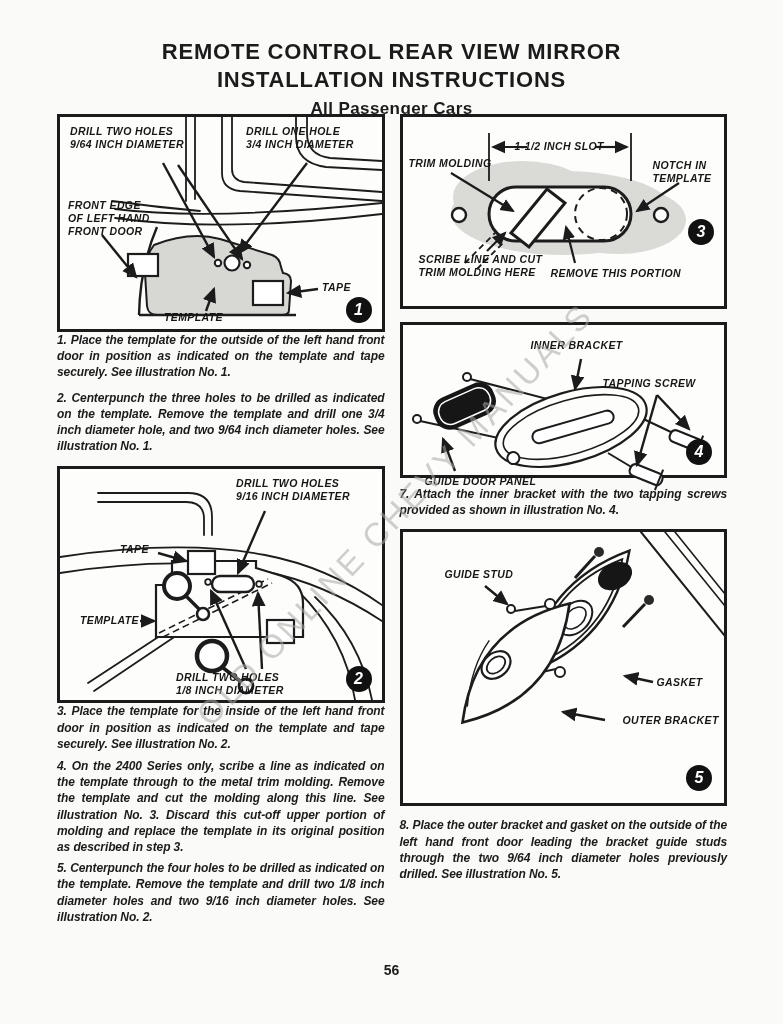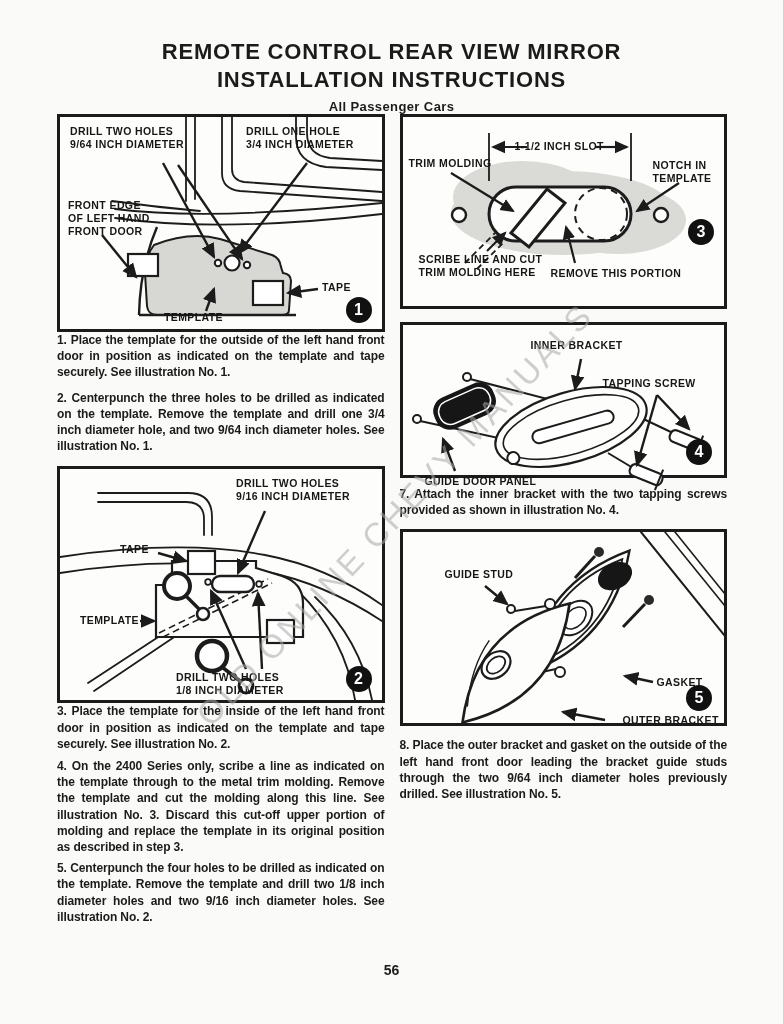--- a/index.html
+++ b/index.html
@@ -4,31 +4,31 @@
 <style>
   html,body{margin:0;padding:0;background:#e8e8e6;}
   .page{
     position:relative;width:783px;height:1024px;margin:0 auto;
     background:#fafaf8;color:#1b1b1b;overflow:hidden;
     font-family:"Liberation Sans",sans-serif;
   }
   
   .hdr{position:absolute;top:38px;left:0;right:0;text-align:center;}
   .title{font-size:22px;font-weight:700;line-height:28px;letter-spacing:0.8px;}
-  .subtitle{font-size:13px;font-weight:700;margin-top:5px;letter-spacing:0.4px;}
-  
-  .cols{position:absolute;top:112px;left:57px;width:670px;display:flex;gap:15px;}
+  .subtitle{font-size:17px;font-weight:700;margin-top:5px;letter-spacing:0.4px;}
+  
+  .cols{position:absolute;top:112px;left:57px;width:670px;display:flex;gap:15px;font-style:italic;}
   .col{width:328px;display:flex;flex-direction:column;}
   
   .fig{position:relative;border:3px solid #1b1b1b;background:#fdfdfb;box-sizing:border-box;}
   #fig1{height:218px;margin-top:2px;}
   #fig2{height:237px;margin-top:12px;}
   #fig3{height:195px;margin-top:2px;}
   #fig4{height:156px;margin-top:13px;}
-  #fig5{height:197px;margin-top:11px;}
+  #fig5{height:277px;margin-top:11px;}
   .fig svg{position:absolute;left:0;top:0;}
   .lbl{
     position:absolute;font-size:10.5px;font-weight:700;line-height:13px;
     letter-spacing:0.4px;white-space:pre-line;color:#161616;z-index:3;
   }
   .badge{
     position:absolute;width:26px;height:26px;border-radius:50%;background:#111;
     color:#fff;font-size:16px;font-weight:700;display:flex;align-items:center;
     justify-content:center;z-index:4;
   }

